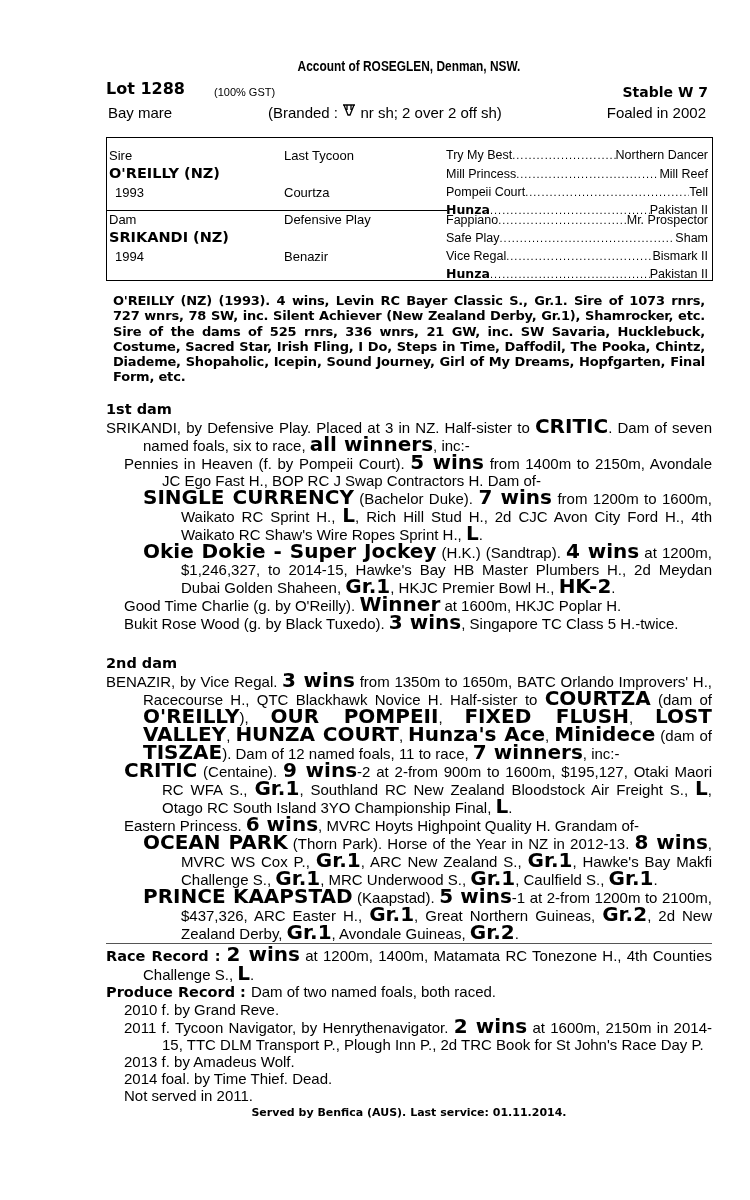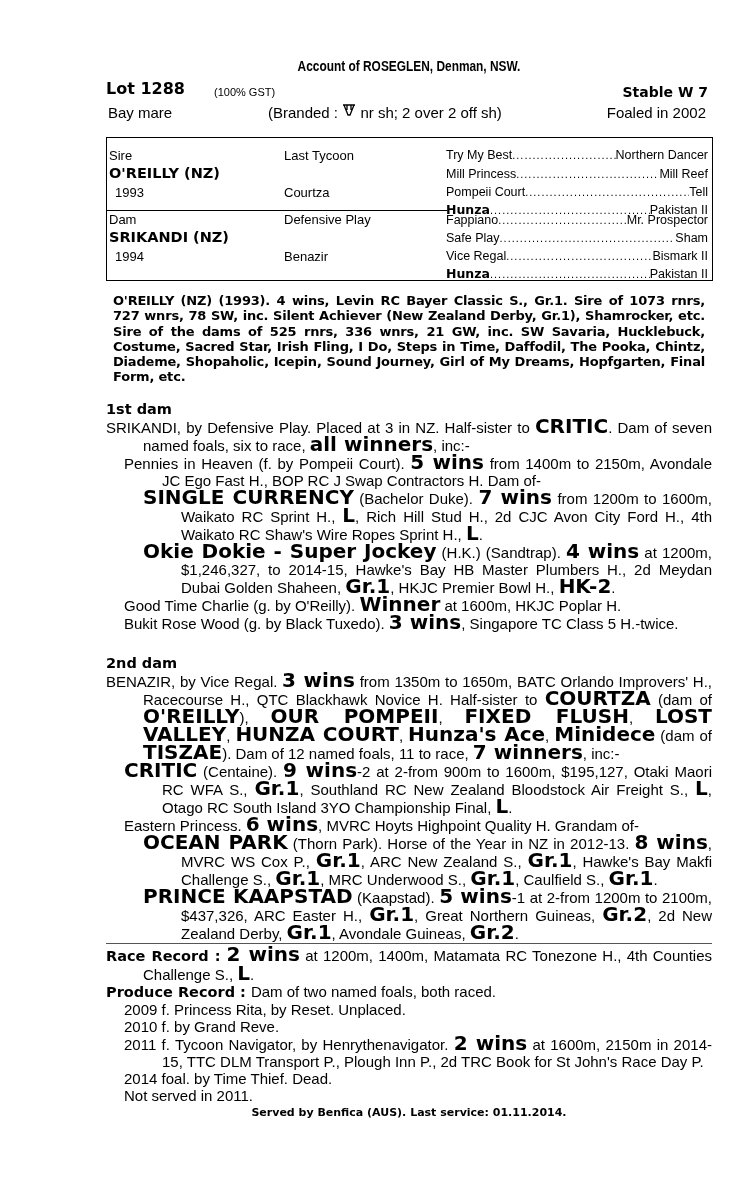--- a/index.html
+++ b/index.html
@@ -147,20 +147,20 @@
       <div class="p hang2"><span class="b">PRINCE KAAPSTAD</span><span> (Kaapstad). </span><span class="b">5 wins</span><span>-1 at 2-from 1200m to 2100m, $437,326, ARC Easter H., </span><span class="b">Gr.1</span><span>, Great Northern Guineas, </span><span class="b">Gr.2</span><span>, 2d New Zealand Derby, </span><span class="b">Gr.1</span><span>, Avondale Guineas, </span><span class="b">Gr.2</span><span>.</span></div>
     </div>
 </div>
 
 <div class="sep"></div>
 
 <div class="body" style="top:946px">
   <div class="p hang0"><span class="h">Race Record : </span><span id="race-record-text"><span class="b">2 wins</span><span> at 1200m, 1400m, Matamata RC Tonezone H., 4th Counties Challenge S., </span><span class="b">L</span><span>.</span></span></div>
   <div class="p hang0"><span class="h">Produce Record : </span><span>Dam of two named foals, both raced.</span></div>
   <div id="produce-entries">
-      <div class="p hang1"><span>2009 f. Princess Rita, by Reset. Unplaced.</span></div>
       <div class="p hang1"><span>2010 f. by Grand Reve.</span></div>
       <div class="p hang1"><span>2011 f. Tycoon Navigator, by Henrythenavigator. </span><span class="b">2 wins</span><span> at 1600m, 2150m in 2014-15, TTC DLM Transport P., Plough Inn P., 2d TRC Book for St John's Race Day P.</span></div>
+      <div class="p hang1"><span>2013 f. by Amadeus Wolf.</span></div>
       <div class="p hang1"><span>2014 foal. by Time Thief. Dead.</span></div>
       <div class="p hang1"><span>Not served in 2011.</span></div>
     </div>
   <div class="served">Served by Benfica (AUS). Last service: 01.11.2014.</div>
 </div>
 
 </body></html>

